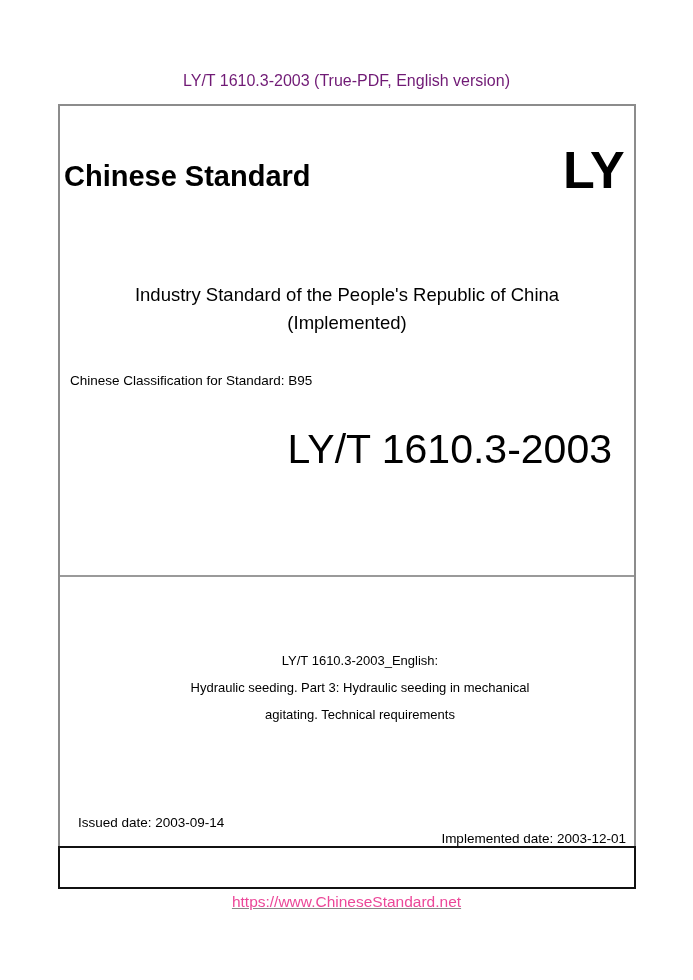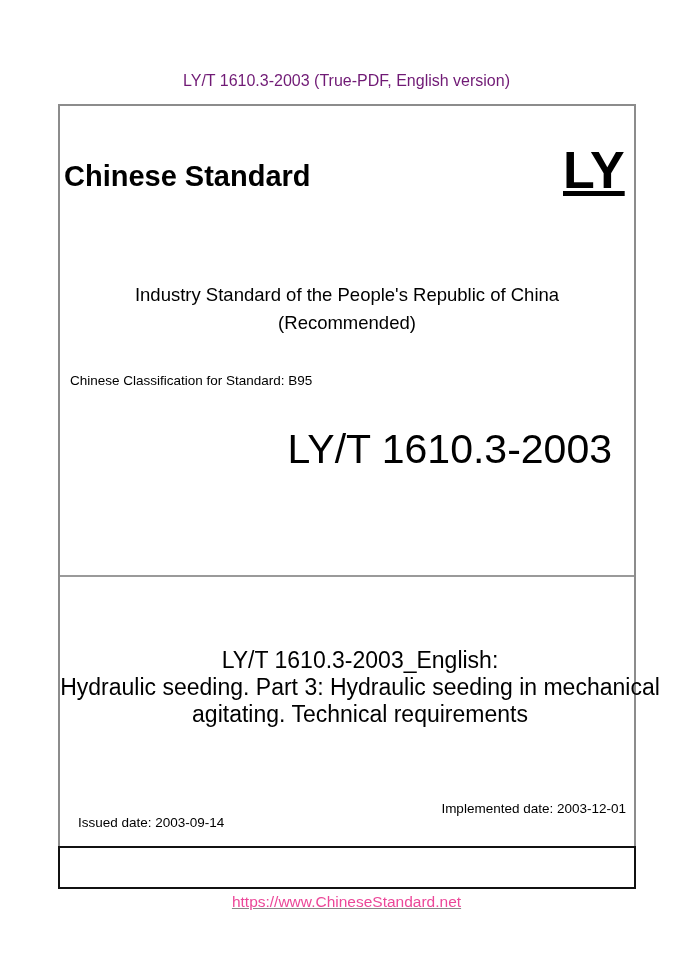--- a/index.html
+++ b/index.html
@@ -18,44 +18,44 @@
   .top-section {
     position: absolute; left: 0; top: 0; width: 574px; height: 469px;
     border-bottom: 2px solid #9a9a9a;
   }
   .chinese-standard {
     position: absolute; top: 54px; left: 0; width: 574px; text-align: left;
     font-size: 29px; font-weight: bold; padding-left: 0;
   }
   .chinese-standard span { position: relative; left: 4px; }
   .ly-mark {
-    position: absolute; top: 34px; left: 503px; font-size: 52px; font-weight: bold; text-decoration: underline;
+    position: absolute; top: 34px; left: 503px; font-size: 52px; font-weight: bold;
   }
   .industry {
     position: absolute; top: 150px; left: 0; width: 574px; text-align: center;
     font-size: 18.5px; line-height: 28px; margin-top: 25px;
   }
   .classification {
     position: absolute; top: 243px; left: 10px; font-size: 13.5px; margin-top: 24px;
   }
   .std-number {
     position: absolute; top: 320px; right: 22px; font-size: 41px; font-weight: normal;
   }
   .bottom-section {
     position: absolute; left: 0; top: 471px; width: 574px; height: 271px;
   }
   .desc {
     position: absolute; top: 70px; left: 0; width: 600px; text-align: center;
-    font-size: 23px; line-height: 27px;
+    font-size: 13px; line-height: 27px;
   }
   .issued {
     position: absolute; top: 238px; left: 18px; font-size: 13.5px;
   }
   .implemented {
-    position: absolute; top: 224px; right: 8px; font-size: 13.5px;
+    position: absolute; top: 254px; right: 8px; font-size: 13.5px;
   }
   .black-box {
     position: absolute; left: 58px; top: 846px; width: 574px; height: 39px;
     border: 2px solid #111; box-sizing: content-box;
   }
   .footer-link {
     position: absolute; top: 893px; left: 0; width: 693px; text-align: center;
     font-size: 15.5px; color: #ec4899; text-decoration: underline;
     text-decoration-color: #888;
   }
@@ -66,21 +66,21 @@
 <div class="header-title">LY/T 1610.3-2003 (True-PDF, English version)</div>
 
 <div class="outer-box">
   <div class="top-section">
     <div class="chinese-standard">
       <span>Chinese Standard</span>
     </div>
     <div class="ly-mark">LY</div>
     <div class="industry">
       <div>Industry Standard of the People's Republic of China</div>
-      <div>(Recommended)</div>
+      <div>(Implemented)</div>
     </div>
     <div class="classification">Chinese Classification for Standard: B95</div>
     <div class="std-number">LY/T 1610.3-2003</div>
   </div>
 
   <div class="bottom-section">
     <div class="desc">
       <div>LY/T 1610.3-2003_English:</div>
       <div>Hydraulic seeding. Part 3: Hydraulic seeding in mechanical</div>
       <div>agitating. Technical requirements</div>

